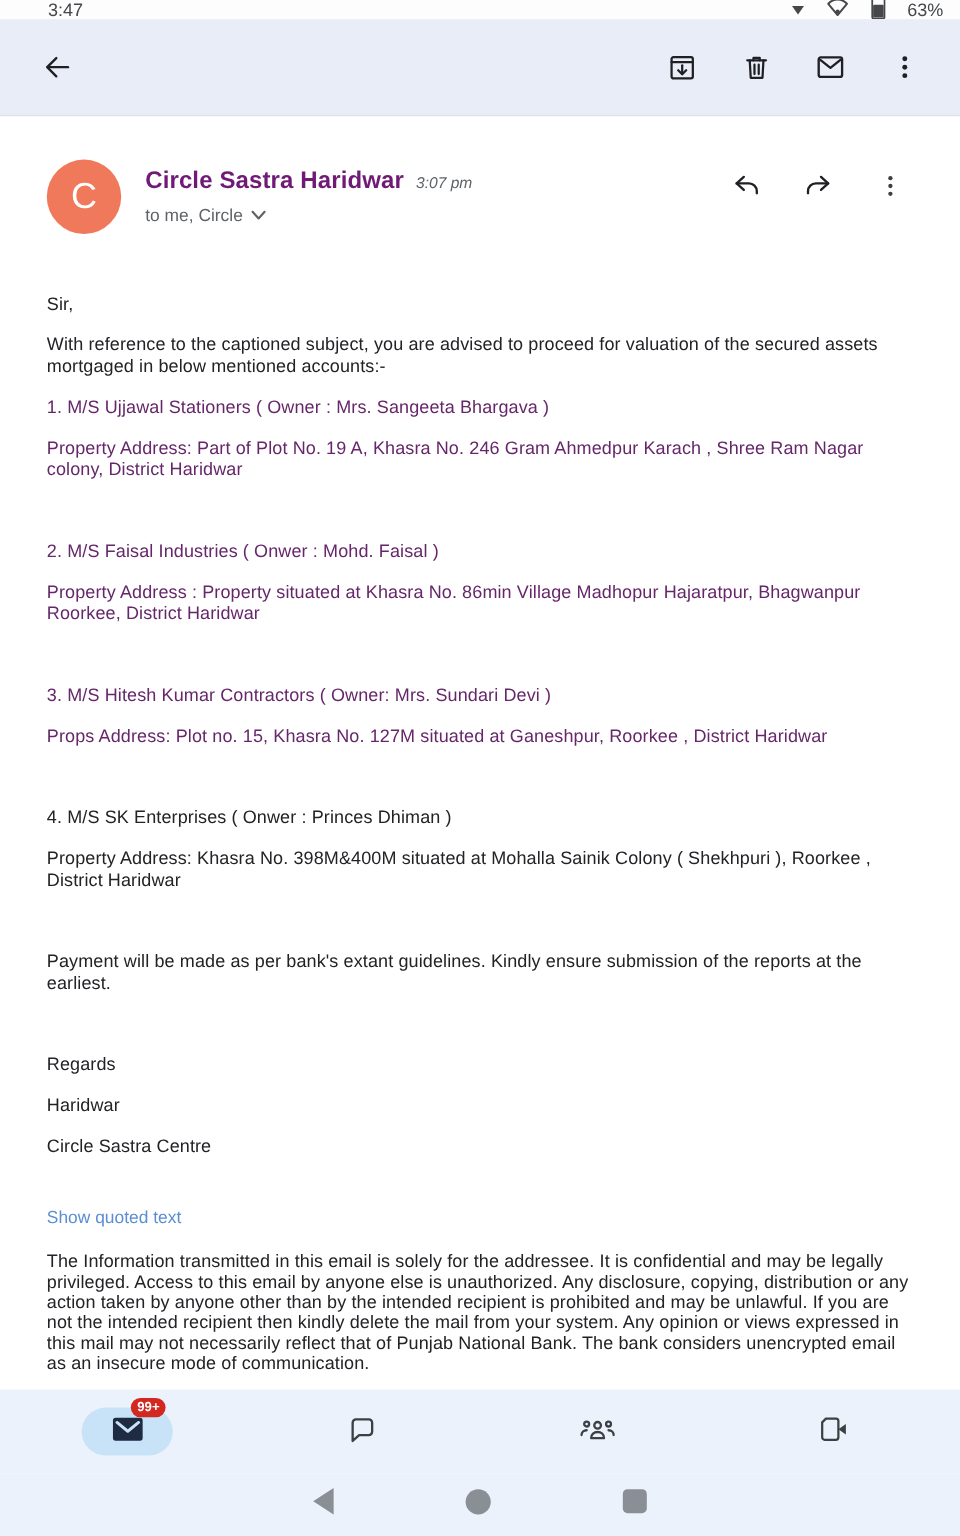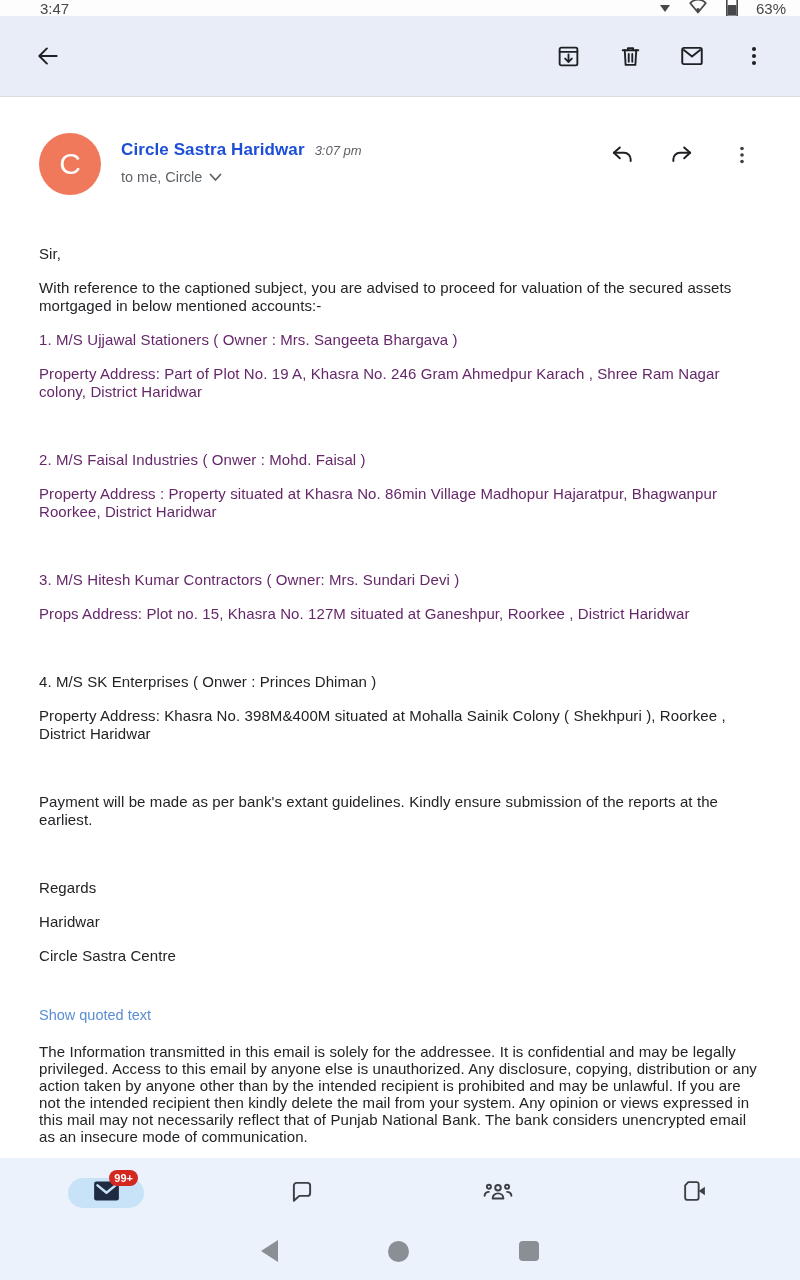--- a/index.html
+++ b/index.html
@@ -33,39 +33,39 @@
   
   .content { flex:1 1 auto; background:#fff; padding:0 42px 0 39px; overflow:hidden; }
   .msg-header { margin-top:36px; display:flex; align-items:flex-start; }
   .avatar {
     width:62px; height:62px; border-radius:50%;
     background:#f0785b; color:#fff; font-size:30px;
     display:flex; align-items:center; justify-content:center; flex:0 0 auto;
   }
   .hdr-text { margin-left:20px; padding-top:7px; flex:1; }
   .hdr-line1 { display:flex; align-items:baseline; gap:10px; }
-  .sender { font-size:17px; font-weight:700; color:#1d4ed8; letter-spacing:.1px; }
+  .sender { font-size:20px; font-weight:700; color:#701a75; letter-spacing:.1px; }
   .sent-time { font-size:13px; color:#5f6368;font-style:italic; }
   .hdr-line2 { margin-top:9px; display:flex; align-items:flex-end; gap:7px; color:#5f6368; font-size:14.5px; cursor:pointer; }
   .hdr-actions { display:flex; align-items:center; gap:28px; padding-top:6px; }
   
   .email-body { margin-top:50px; }
   .para { font-size:15px; line-height:18px; margin-bottom:16px; color:#222326; letter-spacing:.1px; }
   .para.purple { color:#66276a; }
   .para.spacer { height:18px; margin-bottom:16px; }
   .quoted-link { display:inline-block; margin:26px 0 20px 0; font-size:14.5px; color:#5b8dd3; cursor:pointer; }
   .disclaimer-title { font-size:15px; line-height:17px; color:#2a35ae; margin-top:8px; }
   .disclaimer-text { font-size:15px; line-height:17px; color:#222326; letter-spacing:.1px; }
   
   .bottom-nav {
     height:70px; background:#ecf2fb; flex:0 0 auto;
     display:flex; align-items:center; justify-content:space-around; padding:0 8px;
   }
   .nav-item { width:120px; display:flex; justify-content:center; cursor:pointer; }
-  .pill { position:relative; width:76px; height:30px; background:#c8e3f8; border-radius:20px; display:flex; align-items:center; justify-content:center;text-decoration:underline; }
+  .pill { position:relative; width:76px; height:40px; background:#c8e3f8; border-radius:20px; display:flex; align-items:center; justify-content:center;text-decoration:underline; }
   .badge {
     position:absolute; top:-8px; right:6px;
     background:#d3281f; color:#fff; font-size:11px; font-weight:700;
     border-radius:10px; padding:2px 5px; line-height:12px;
   }
   svg.nav-ic { stroke:#3c4043; fill:none; stroke-width:1.8; stroke-linecap:round; stroke-linejoin:round; }
   
   .android-nav {
     height:52px; background:#ecf2fb; flex:0 0 auto;
     display:flex; align-items:center; justify-content:center; gap:110px; padding-bottom:6px;

